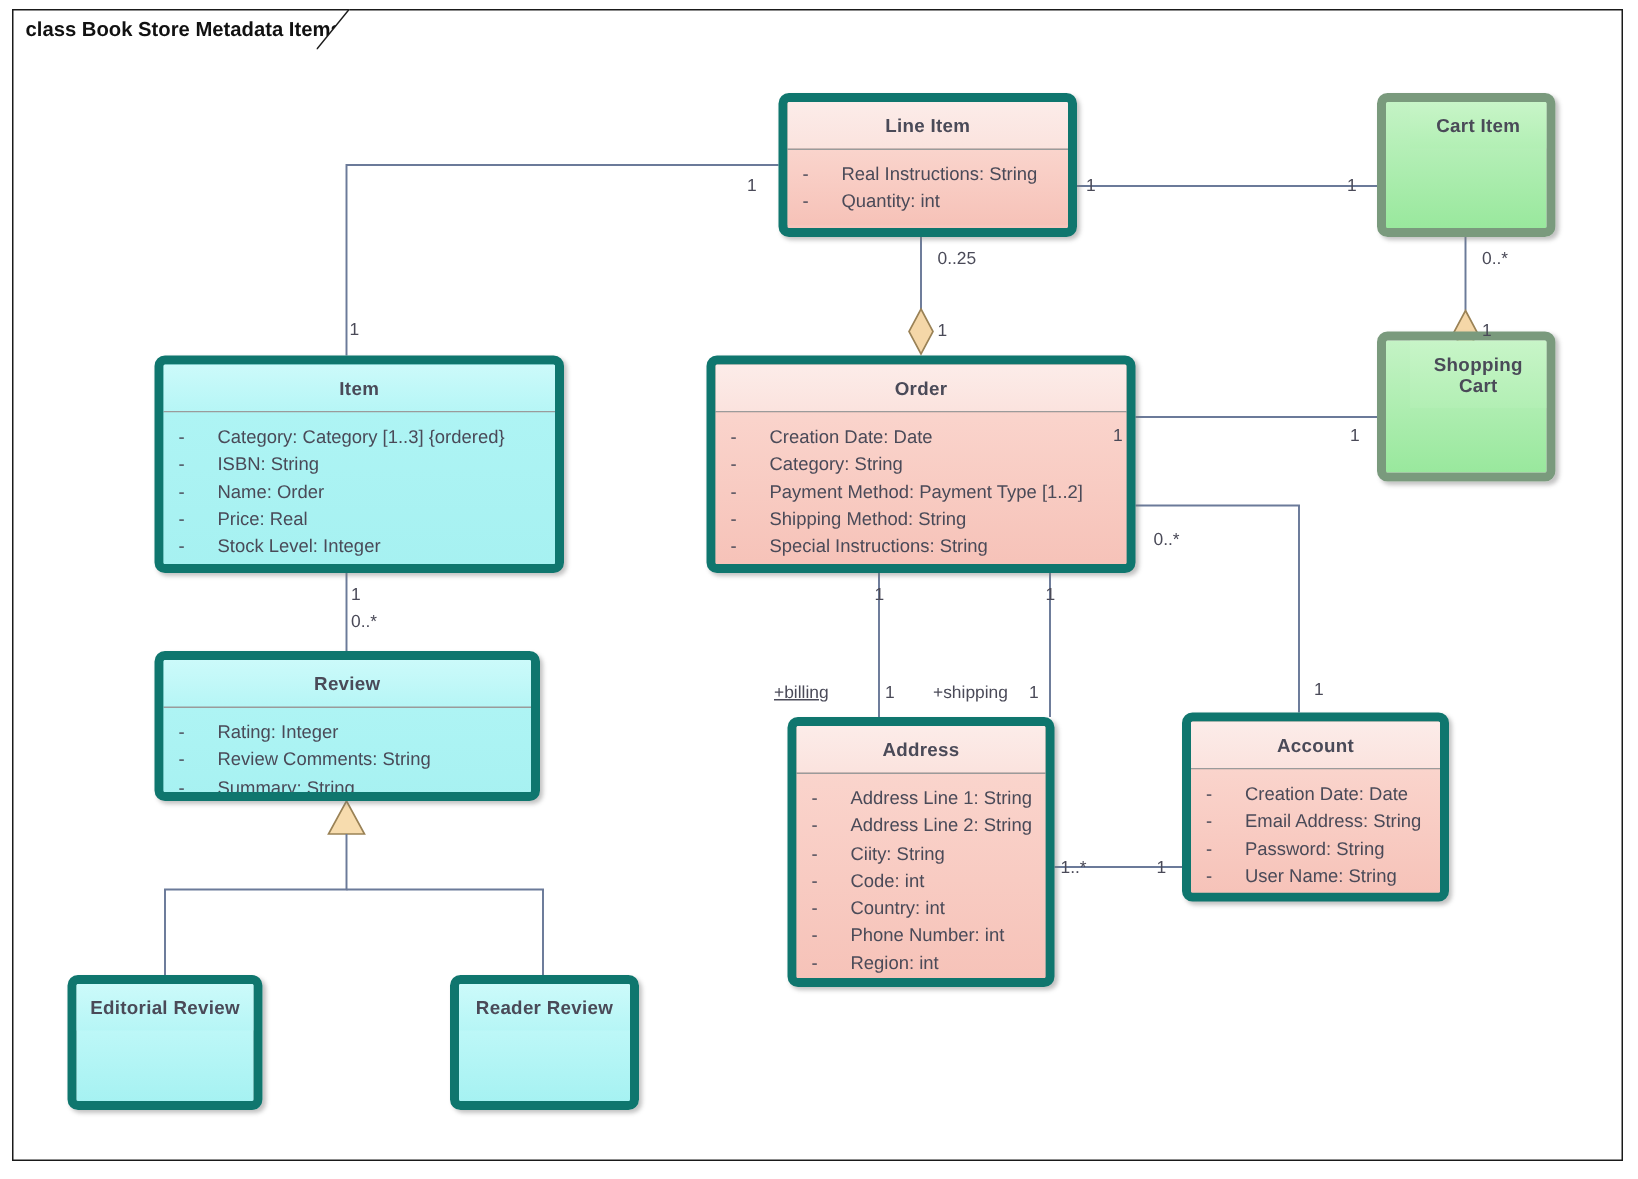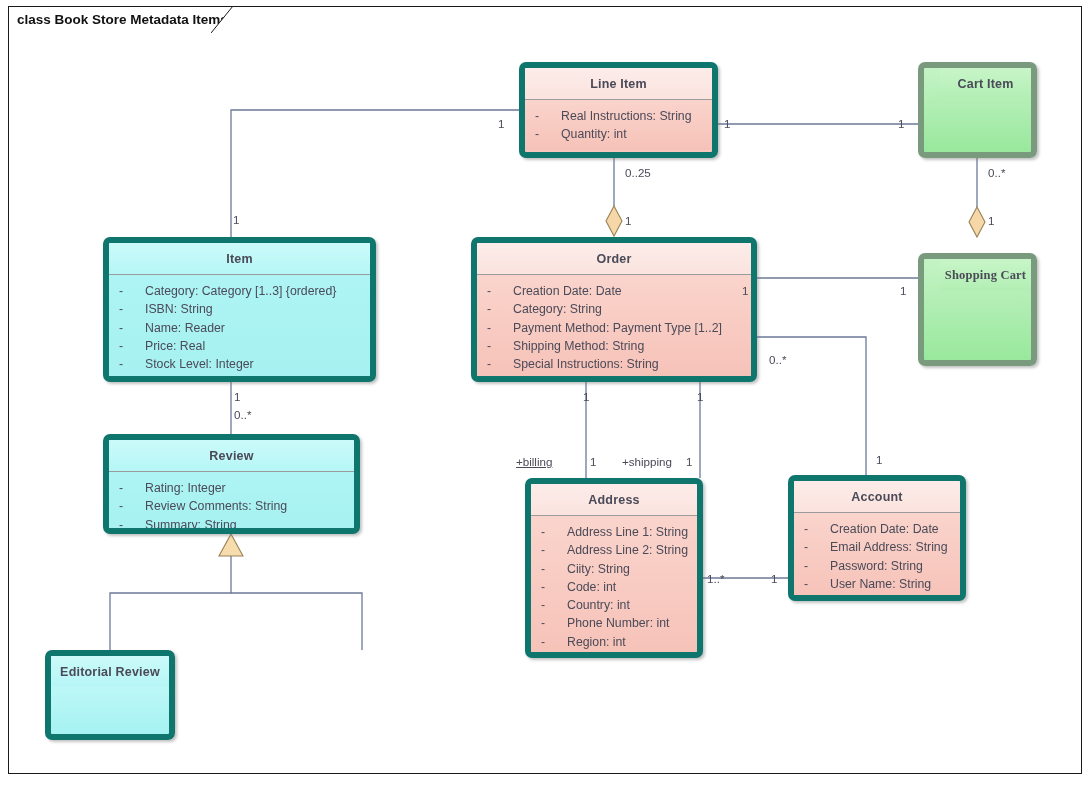--- a/index.html
+++ b/index.html
@@ -235,21 +235,21 @@
       <div class="attr">
         <span class="vis">-</span>
         <span>Category: Category [1..3] {ordered}</span>
       </div>
       <div class="attr">
         <span class="vis">-</span>
         <span>ISBN: String</span>
       </div>
       <div class="attr">
         <span class="vis">-</span>
-        <span>Name: Reader</span>
+        <span>Name: Order</span>
       </div>
       <div class="attr">
         <span class="vis">-</span>
         <span>Price: Real</span>
       </div>
       <div class="attr">
         <span class="vis">-</span>
         <span>Stock Level: Integer</span>
       </div>
     </div>
@@ -275,21 +275,21 @@
         <span class="vis">-</span>
         <span>Shipping Method: String</span>
       </div>
       <div class="attr">
         <span class="vis">-</span>
         <span>Special Instructions: String</span>
       </div>
     </div>
   </div>
 
-  <div class="cls green plain" style="left:918px; top:253px; width:119px; height:113px;font-family:Liberation Serif, serif;">
+  <div class="cls green plain" style="left:918px; top:221px; width:119px; height:100px;">
     <div class="title">Shopping Cart</div>
   </div>
 
   <div class="cls cyan" style="left:103px; top:434px; width:257px; height:100px;">
     <div class="title">Review</div>
     <div class="sep"></div>
     <div class="attrs">
       <div class="attr">
         <span class="vis">-</span>
         <span>Rating: Integer</span>
@@ -360,20 +360,23 @@
         <span class="vis">-</span>
         <span>User Name: String</span>
       </div>
     </div>
   </div>
 
   <div class="cls cyan plain" style="left:45px; top:650px; width:130px; height:90px;">
     <div class="title">Editorial Review</div>
   </div>
 
+  <div class="cls cyan plain" style="left:300px; top:650px; width:126px; height:90px;">
+    <div class="title">Reader Review</div>
+  </div>
 
   <div class="lbl" style="left:233px; top:213px;">1</div>
   <div class="lbl" style="left:498px; top:117px;">1</div>
 
   <div class="lbl" style="left:724px; top:117px;">1</div>
   <div class="lbl" style="left:898px; top:117px;">1</div>
 
   <div class="lbl" style="left:625px; top:166px;">0..25</div>
   <div class="lbl" style="left:625px; top:214px;">1</div>
 

